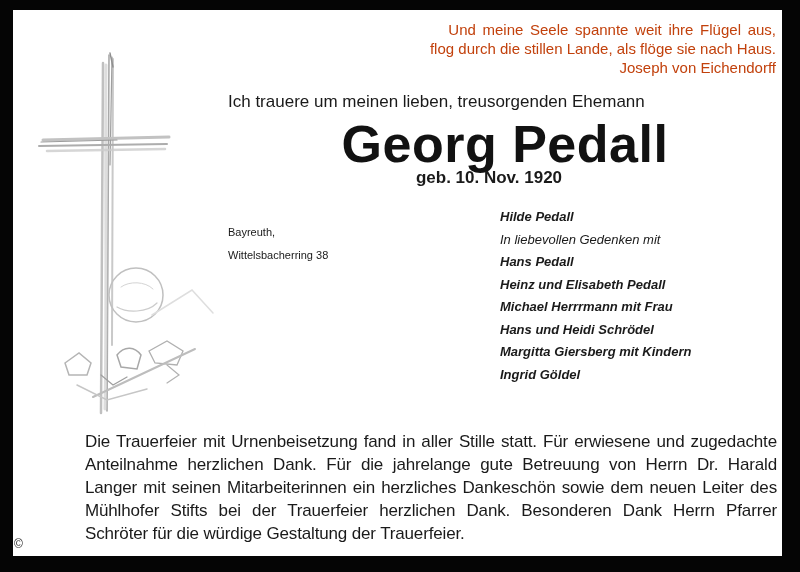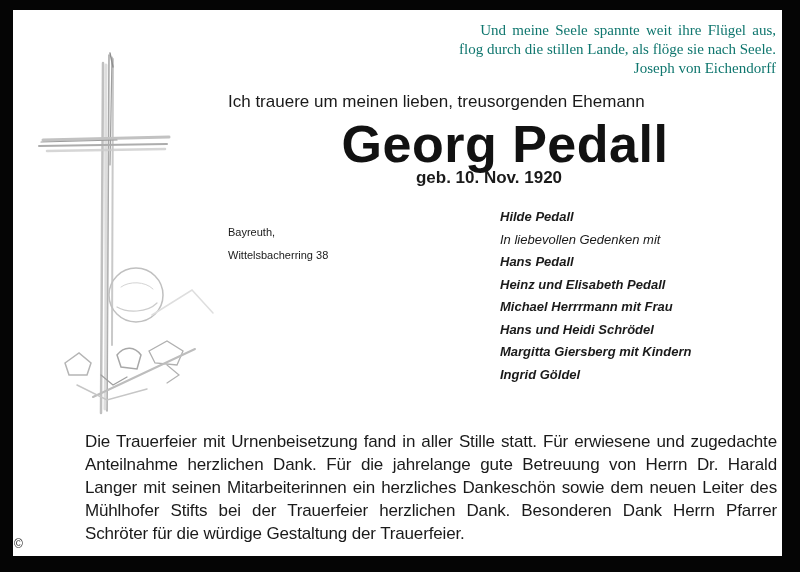--- a/index.html
+++ b/index.html
@@ -24,22 +24,21 @@
   .sketch {
     position: absolute;
     left: 4px; top: 35px;
   }
   .quote {
     position: absolute;
     top: 11px; right: 6px;
     text-align: right;
     font-size: 15px;
     line-height: 18.5px;
-    color: #0f766e;
-    font-family: Liberation Serif, serif;
+    color: #c2410c;
   }
   .quote .q1 { word-spacing: 2.5px; }
   .quote .attribution { margin-top: 1px; }
   .intro {
     position: absolute;
     left: 215px; top: 82px;
     font-size: 17px;
     white-space: nowrap;
   }
   .title {
@@ -124,21 +123,21 @@
         <path d="M132 306 L150 296 L166 306 L160 320 L138 318 Z" stroke="#b0b0b0" stroke-width="1.3"></path>
         <path d="M76 352 L178 304" stroke="#bdbdbd" stroke-width="2"></path>
         <path d="M60 340 L90 355 L130 344" stroke="#c6c6c6" stroke-width="1.5"></path>
         <path d="M84 330 L96 340 L110 332" stroke="#9e9e9e" stroke-width="1.2"></path>
         <path d="M150 320 L162 330 L150 338" stroke="#b2b2b2" stroke-width="1.2"></path>
       </g>
     </svg>
 
     <div class="quote">
       <div class="q1">Und meine Seele spannte weit ihre Flügel aus,</div>
-      <div class="q2">flog durch die stillen Lande, als flöge sie nach Seele.</div>
+      <div class="q2">flog durch die stillen Lande, als flöge sie nach Haus.</div>
       <div class="attribution">Joseph von Eichendorff</div>
     </div>
 
     <div class="intro">Ich trauere um meinen lieben, treusorgenden Ehemann</div>
 
     <h1 class="title">Georg Pedall</h1>
 
     <div class="birthdate">geb. 10. Nov. 1920</div>
 
     <div class="address">

